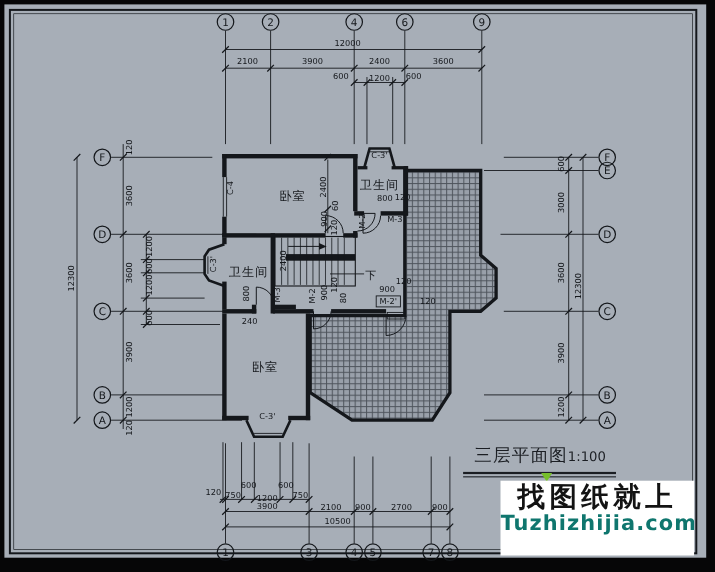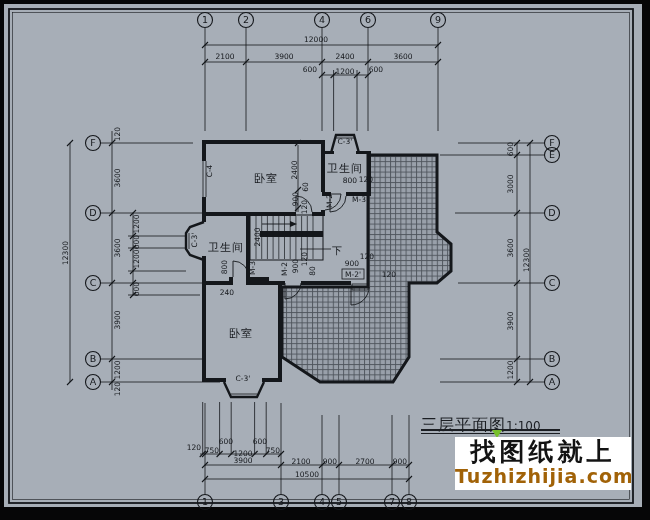--- a/index.html
+++ b/index.html
@@ -1,29 +1,29 @@
 <!DOCTYPE html>
 <html><head>
 <meta charset="utf-8">
 <style>
   html,body{margin:0;padding:0;}
   .stage{position:relative;width:650px;height:520px;background:#060607;overflow:hidden;
          font-family:"DejaVu Sans",sans-serif;}
   .paper{position:absolute;left:4px;top:4px;width:638px;height:503px;background:#a7aeb7;}
   #plan{position:absolute;left:0;top:0;}
-  .title-block{position:absolute;left:421px;top:415px;width:140px;display:flex;
-               justify-content:flex-start;align-items:baseline;color:#1b1e23;
+  .title-block{position:absolute;left:421px;top:404px;width:140px;display:flex;
+               justify-content:center;align-items:baseline;color:#1b1e23;
                font-size:16px;letter-spacing:1px;font-weight:500;}
   .title-scale{font-size:12px;letter-spacing:0;}
   .title-ul1{position:absolute;left:421px;top:429px;width:139px;height:2px;background:#1b1e23;}
   .title-ul2{position:absolute;left:421px;top:433px;width:139px;height:1px;background:#1b1e23;}
-  .watermark{position:absolute;left:455px;top:437px;width:176px;height:53px;background:#ffffff;
+  .watermark{position:absolute;left:455px;top:437px;width:176px;height:68px;background:#ffffff;
              text-align:center;overflow:hidden;}
   .wm1{font-size:25px;font-weight:bold;letter-spacing:4px;color:#131313;line-height:28px;margin-top:1px;}
-  .wm2{font-size:19px;font-weight:bold;letter-spacing:1px;color:#a16207;line-height:21px;}
+  .wm2{font-size:19px;font-weight:bold;letter-spacing:1px;color:#0f766e;line-height:21px;}
   .wm-marker{position:absolute;left:492px;top:430px;width:0;height:0;
              border-left:5px solid transparent;border-right:5px solid transparent;
              border-top:8px solid #76bf2a;}
 </style>
 </head>
 <body>
 
 <div class="stage">
   <div class="paper"></div>
 

